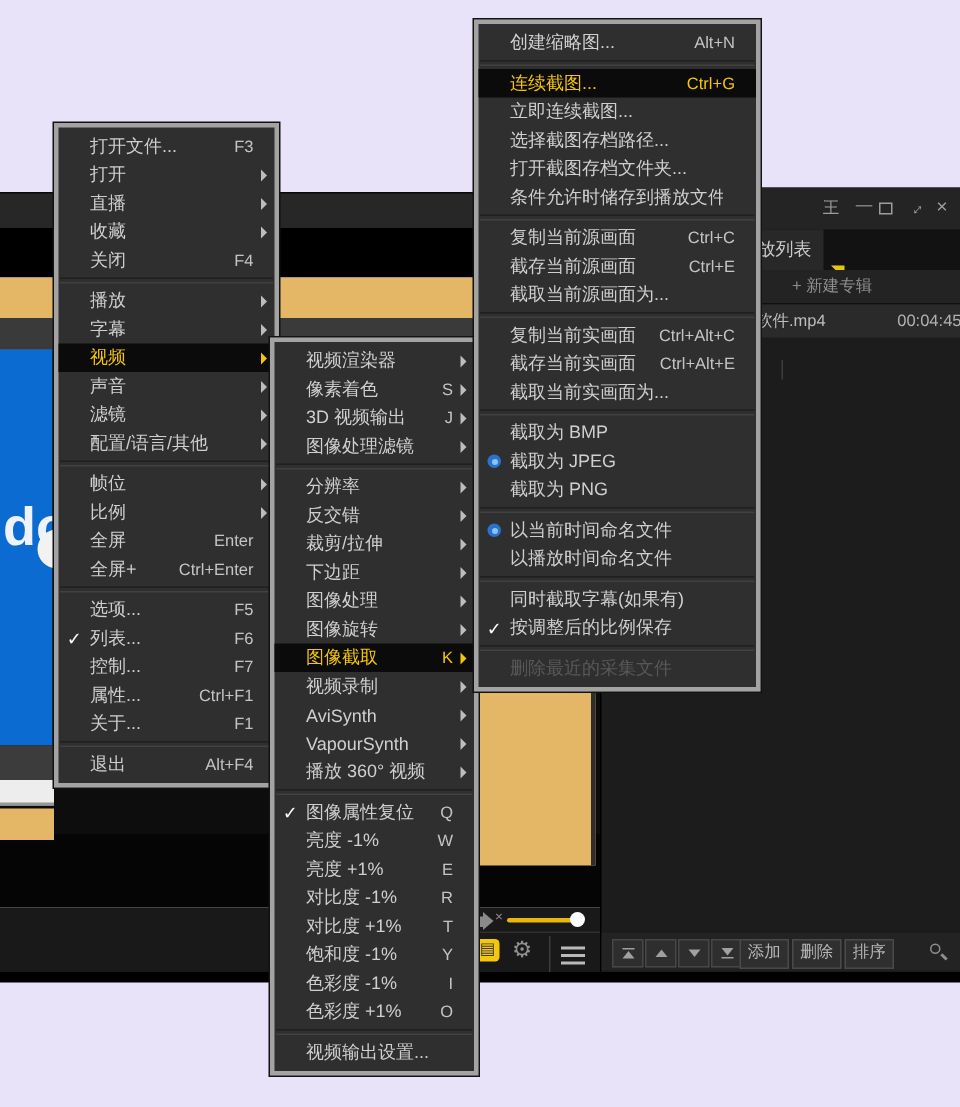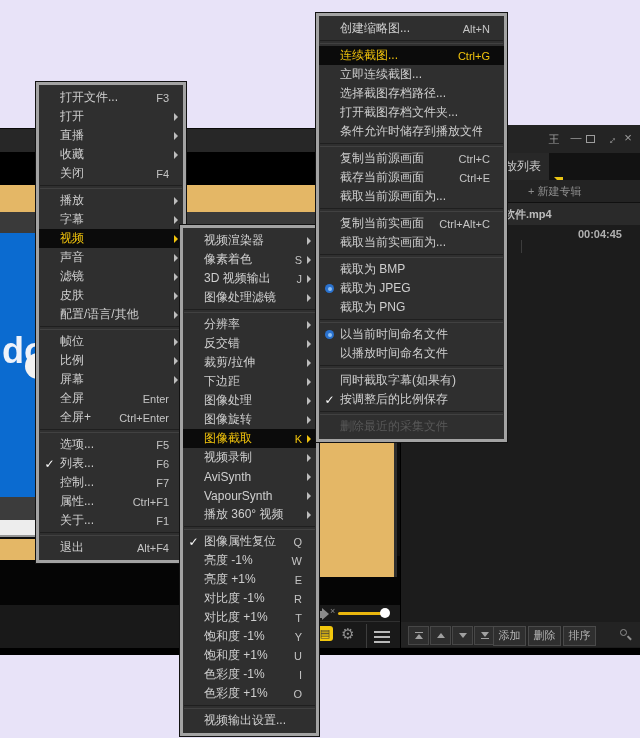--- a/index.html
+++ b/index.html
@@ -45,23 +45,23 @@
   #ic-max{left:185px;top:10px;width:9px;height:8px;border:1.5px solid #9d9d9d;}
   #ic-exp{left:203px;transform:rotate(-45deg);}
   #ic-close{left:220px;font-size:13px;top:7px;}
   #pl-tabrow{left:0;top:28px;width:240px;height:27px;background:#121212;}
   #pl-tab{left:0;top:0;width:148px;height:27px;background:#282828;color:#c9c9c9;font-size:12px;line-height:27px;text-align:right;padding-right:8px;}
   #corner-tri{left:153px;top:24px;width:0;height:0;border-top:9px solid #e9c414;border-left:9px solid transparent;}
   #pl-albumrow{left:0;top:55px;width:240px;height:23px;background:#232323;border-bottom:1px solid #101010;color:#8e8e8e;font-size:11px;line-height:23px;}
   #album-divider{left:120px;top:60px;width:1px;height:13px;background:#3c3c3c;}
   #new-album{left:127px;top:0;}
   #plus-ic{color:#8e8e8e;margin-right:3px;}
-  #pl-filerow{left:0;top:78px;width:240px;height:22px;background:#2a2a2a;color:#bdbdbd;font-size:11px;line-height:22px;font-weight:bold;}
+  #pl-filerow{left:0;top:78px;width:240px;height:22px;background:#2a2a2a;color:#bdbdbd;font-size:11px;line-height:22px;}
   #file-name{position:absolute;left:103px;}
-  #file-dur{position:absolute;right:19px;color:#b0b0b0;margin-top:20px;}
+  #file-dur{position:absolute;right:0;color:#b0b0b0;}
   #pl-toolbar{left:0;top:497px;width:240px;height:25px;background:#232323;}
   .tbtn{position:absolute;top:4px;width:19px;height:17px;background:#2e2e2e;border:1px solid #474747;display:flex;flex-direction:column;align-items:center;justify-content:center;gap:1px;}
   .tbtn .bar{width:8px;height:1.5px;background:#a0a0a0;}
   .tri-up{width:0;height:0;border-bottom:5px solid #a0a0a0;border-left:4px solid transparent;border-right:4px solid transparent;}
   .tri-dn{width:0;height:0;border-top:5px solid #a0a0a0;border-left:4px solid transparent;border-right:4px solid transparent;}
   .txtbtn{position:absolute;top:4px;width:31px;height:18px;background:#2f2f2f;border:1px solid #4a4a4a;color:#b5b5b5;font-size:11px;line-height:17px;text-align:center;}
   #search-ic-circle{left:219px;top:7px;width:7px;height:7px;border:1.5px solid #8f8f8f;border-radius:50%;}
   #search-ic-handle{left:226px;top:15px;width:5px;height:1.5px;background:#8f8f8f;transform:rotate(45deg);}
 
   
@@ -235,54 +235,38 @@
       <div class="mi">
         <span class="mark"></span>
         <span class="lab">滤镜</span>
         <span class="key"></span>
         <span class="arr">
           <span class="tri"></span>
         </span>
       </div>
       <div class="mi">
         <span class="mark"></span>
-        <span class="lab">皮肤</span>
-        <span class="key"></span>
-        <span class="arr">
-          <span class="tri"></span>
-        </span>
-      </div>
-      <div class="mi">
-        <span class="mark"></span>
         <span class="lab">配置/语言/其他</span>
         <span class="key"></span>
         <span class="arr">
           <span class="tri"></span>
         </span>
       </div>
       <div class="msep"></div>
       <div class="mi">
         <span class="mark"></span>
         <span class="lab">帧位</span>
         <span class="key"></span>
         <span class="arr">
           <span class="tri"></span>
         </span>
       </div>
       <div class="mi">
         <span class="mark"></span>
         <span class="lab">比例</span>
-        <span class="key"></span>
-        <span class="arr">
-          <span class="tri"></span>
-        </span>
-      </div>
-      <div class="mi">
-        <span class="mark"></span>
-        <span class="lab">屏幕</span>
         <span class="key"></span>
         <span class="arr">
           <span class="tri"></span>
         </span>
       </div>
       <div class="mi">
         <span class="mark"></span>
         <span class="lab">全屏</span>
         <span class="key">Enter</span>
         <span class="arr"></span>
@@ -486,26 +470,20 @@
         <span class="arr"></span>
       </div>
       <div class="mi">
         <span class="mark"></span>
         <span class="lab">饱和度 -1%</span>
         <span class="key">Y</span>
         <span class="arr"></span>
       </div>
       <div class="mi">
         <span class="mark"></span>
-        <span class="lab">饱和度 +1%</span>
-        <span class="key">U</span>
-        <span class="arr"></span>
-      </div>
-      <div class="mi">
-        <span class="mark"></span>
         <span class="lab">色彩度 -1%</span>
         <span class="key">I</span>
         <span class="arr"></span>
       </div>
       <div class="mi">
         <span class="mark"></span>
         <span class="lab">色彩度 +1%</span>
         <span class="key">O</span>
         <span class="arr"></span>
       </div>
@@ -576,20 +554,26 @@
       </div>
       <div class="msep"></div>
       <div class="mi">
         <span class="mark"></span>
         <span class="lab">复制当前实画面</span>
         <span class="key">Ctrl+Alt+C</span>
         <span class="arr"></span>
       </div>
       <div class="mi">
         <span class="mark"></span>
+        <span class="lab">截存当前实画面</span>
+        <span class="key">Ctrl+Alt+E</span>
+        <span class="arr"></span>
+      </div>
+      <div class="mi">
+        <span class="mark"></span>
         <span class="lab">截取当前实画面为...</span>
         <span class="key"></span>
         <span class="arr"></span>
       </div>
       <div class="msep"></div>
       <div class="mi">
         <span class="mark"></span>
         <span class="lab">截取为 BMP</span>
         <span class="key"></span>
         <span class="arr"></span>

